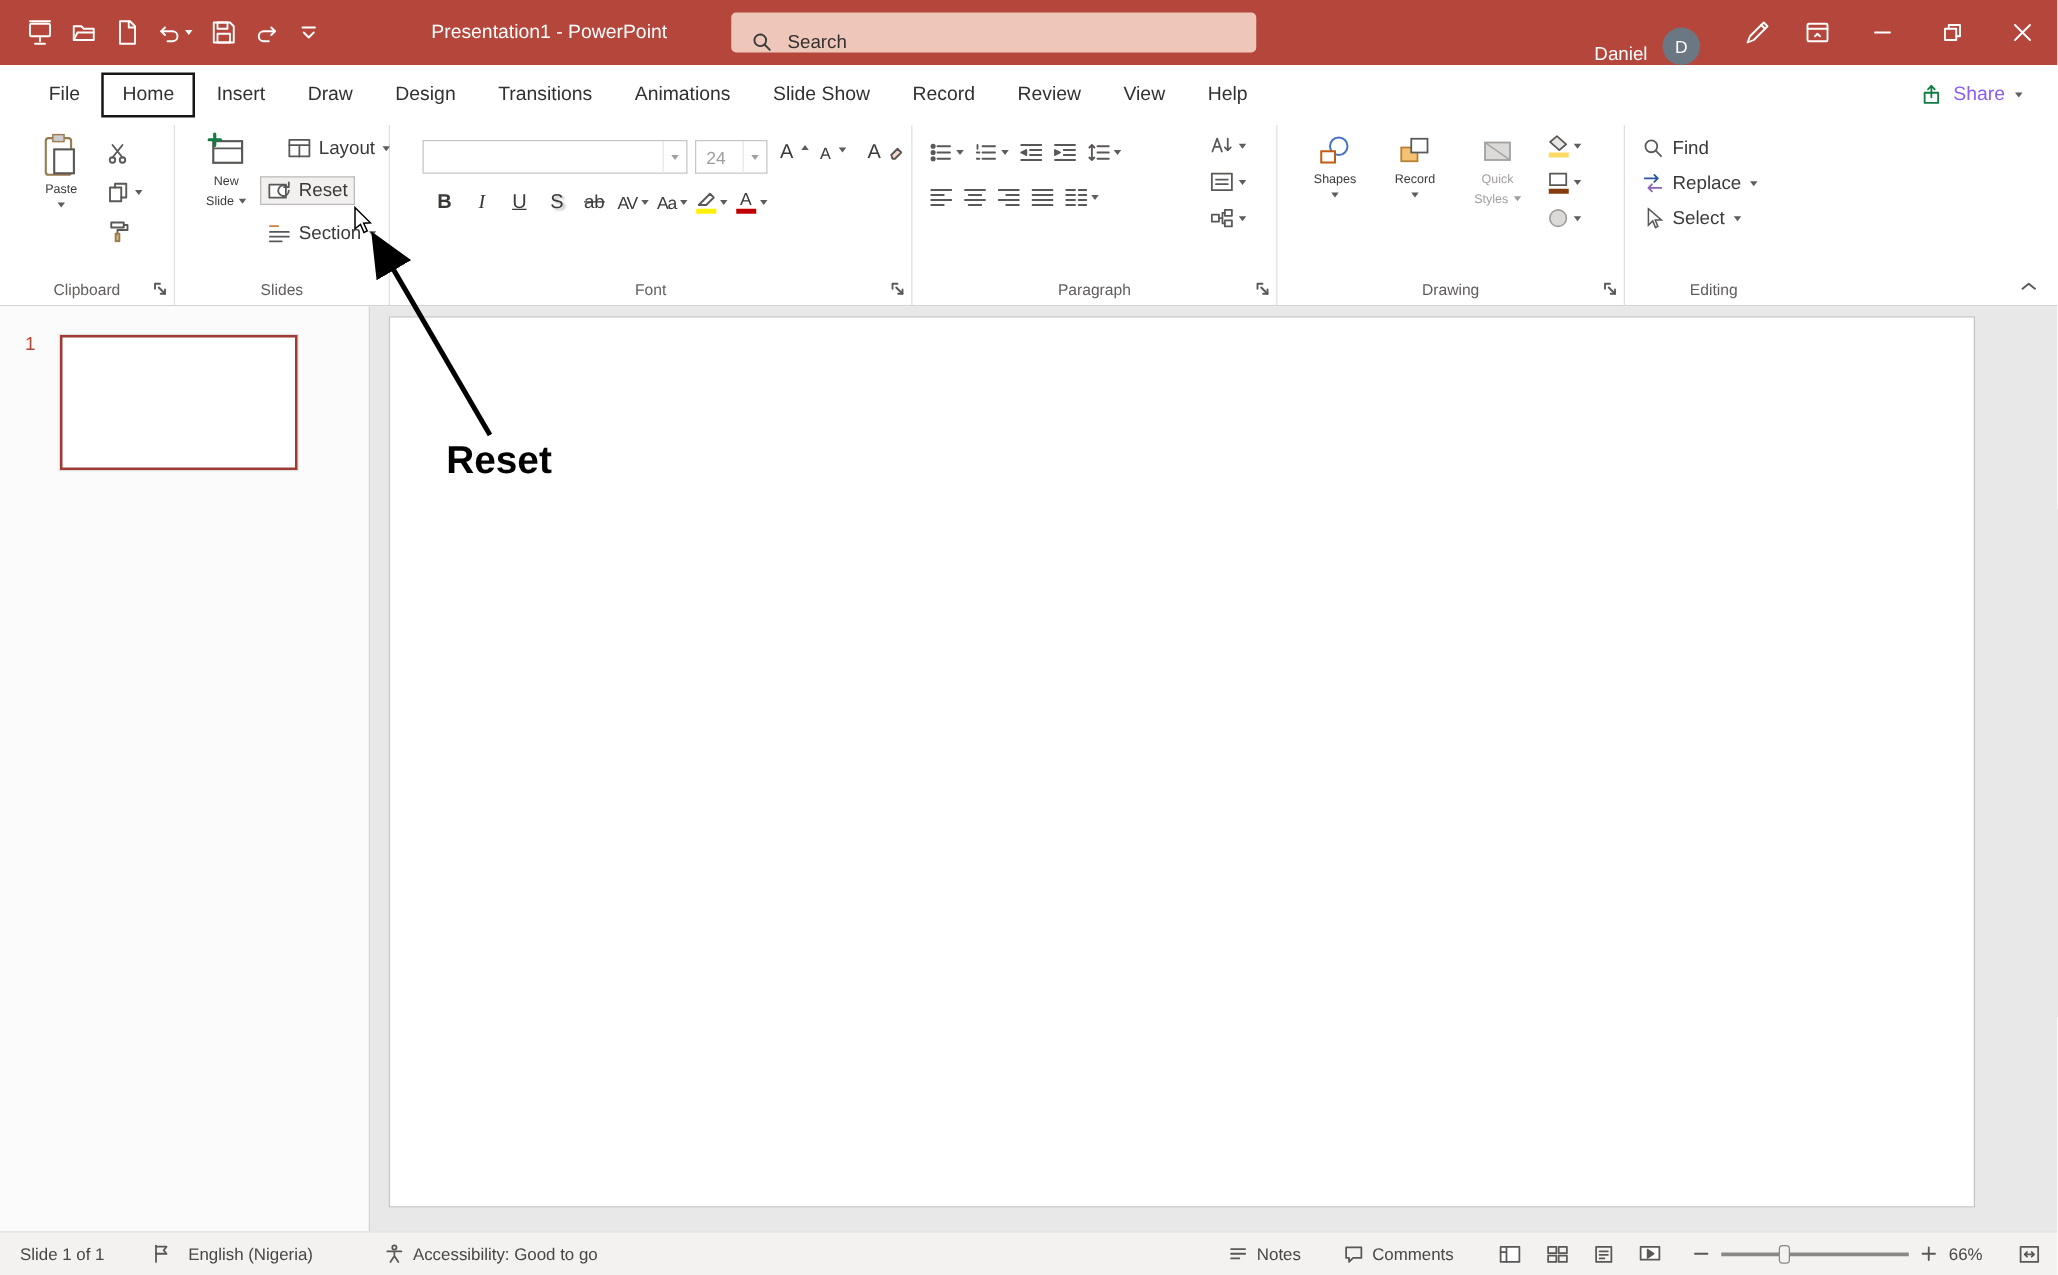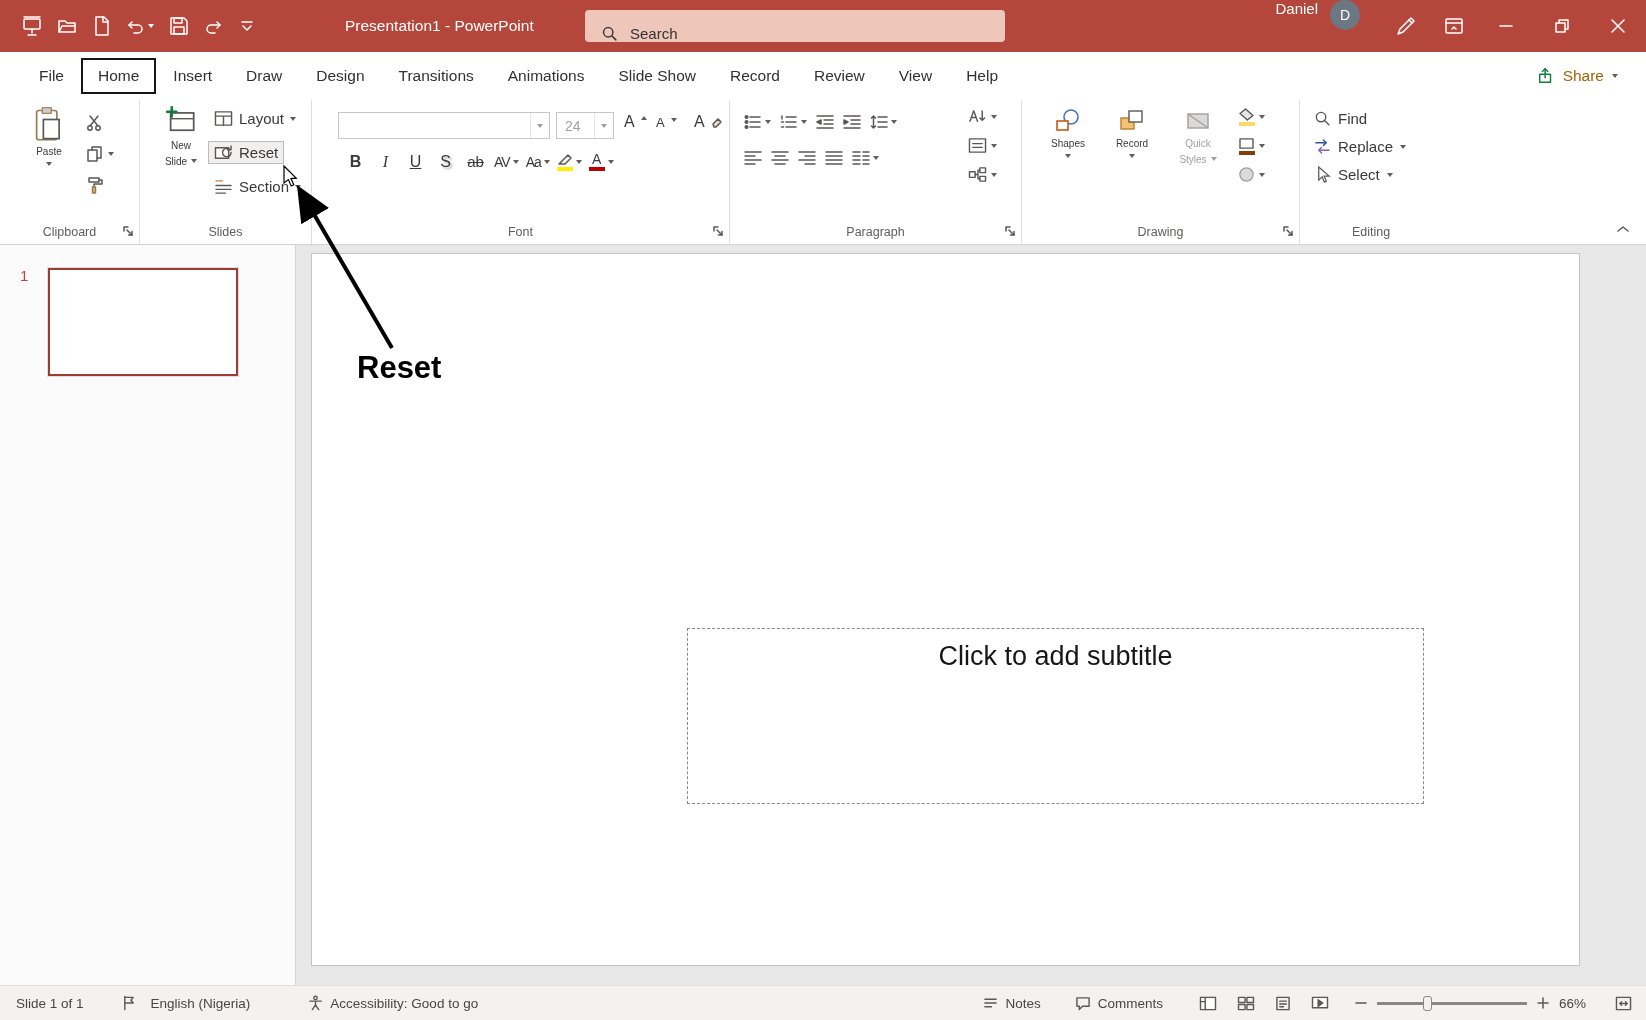--- a/index.html
+++ b/index.html
@@ -11,31 +11,31 @@
 .chev{width:0;height:0;border-left:3.5px solid transparent;border-right:3.5px solid transparent;border-top:4px solid #5f5d5b;display:inline-block;flex:none}
 .chev.white{border-top-color:#fff}
 .chev.gray{border-top-color:#A19F9D}
 
 
 .titlebar{position:absolute;top:0;left:0;width:1646px;height:52px;background:#B5463B;color:#fff}
 .qat{position:absolute;left:22px;top:0;height:52px;display:flex;align-items:center;gap:15px}
 .qat-btn{display:flex;align-items:center;gap:3px}
 .tb-title{position:absolute;left:345px;top:0;height:52px;display:flex;align-items:center;font-size:15.5px}
 .search-box{position:absolute;left:585px;top:10px;width:420px;height:32px;background:#EFC7BA;border-radius:4px;display:flex;align-items:flex-end;gap:12px;padding-left:16px;color:#33302e;font-size:15px}
-.tb-right{position:absolute;right:0;top:0;height:52px;display:flex;align-items:flex-start}
+.tb-right{position:absolute;right:0;top:0;height:52px;display:flex;align-items:flex-end}
 .user-name{font-size:15px;margin-right:12px}
 .avatar{width:30px;height:30px;border-radius:50%;background:#6B7783;display:flex;align-items:center;justify-content:center;font-size:14px;color:#fff;margin-right:22px}
 .tb-iconbtn{width:48px;height:52px;display:flex;align-items:center;justify-content:center}
 .win-btn{width:56px;height:52px;display:flex;align-items:center;justify-content:center}
 
 
 .tabrow{position:absolute;top:52px;left:0;width:1646px;height:48px;background:#fff;display:flex;align-items:center;padding-left:22px;font-size:15.5px;color:#323130}
 .tab{padding:9px 17px;white-space:nowrap}
 .tab.active{border:2px solid #161616;padding:7px 15px}
-.share-btn{position:absolute;right:28px;top:52px;height:48px;display:flex;align-items:center;gap:8px;font-size:15.5px;color:#a16207}
+.share-btn{position:absolute;right:28px;top:52px;height:48px;display:flex;align-items:center;gap:8px;font-size:15.5px;color:#8b5cf6}
 
 
 .ribbon{position:absolute;top:100px;left:0;width:1646px;height:145px;background:#fff;border-bottom:1px solid #D4D2D0}
 .rgroup{position:absolute;top:0;height:144px;border-right:1px solid #E1DFDD}
 .glabel{position:absolute;bottom:5px;left:0;width:100%;text-align:center;font-size:12.5px;color:#605E5C}
 .launcher{position:absolute;bottom:7px;right:5px}
 .bigbtn{position:absolute;display:flex;flex-direction:column;align-items:center;gap:4px;font-size:10px;color:#3b3a39;text-align:center;line-height:1.15}
 .rowbtn{position:absolute;display:flex;align-items:center;gap:6px;font-size:15px;color:#3b3a39;white-space:nowrap}
 .smallstack{position:absolute;display:flex;flex-direction:column;gap:13px}
 .smallstack>div{display:flex;align-items:center;gap:4px}
@@ -261,21 +261,21 @@
           <rect x="4" y="6" width="20" height="15" fill="#fff" stroke="#5a5856" stroke-width="1.5"></rect>
           <path d="M4 11h20" stroke="#5a5856" stroke-width="1.2"></path>
           <path d="M5 1v8M1 5h8" stroke="#107C41" stroke-width="2.2" stroke-linecap="round"></path>
         </svg>
       <span>New</span>
       <span style="display:flex;align-items:center;gap:4px">
           <span>Slide</span>
           <span class="chev"></span>
         </span>
     </div>
-    <div class="rowbtn" style="left:74px;top:10px">
+    <div class="rowbtn" style="left:90px;top:10px">
       <svg class="ic" width="19" height="17" viewBox="0 0 20 18">
           <rect x="1.5" y="2" width="17" height="14" fill="#fff"></rect>
           <path d="M1.5 6.5h17M10 6.5V16"></path>
         </svg>
       <span>Layout</span>
       <span class="chev"></span>
     </div>
     <div class="rowbtn reset-hover" style="left:74px;top:44px">
       <svg class="ic" width="19" height="17" viewBox="0 0 20 18">
           <rect x="1.5" y="4" width="14" height="11" fill="#fff"></rect>
@@ -573,23 +573,20 @@
   </span>
 </div>
 
 <div class="thumbpanel">
   <span class="thumb-num">1</span>
   <div class="thumb"></div>
 </div>
 
 <div class="canvas">
   <div class="slide">
-    <div class="ph ph-subtitle">
-      <span>Click to add subtitle</span>
-    </div>
   </div>
 </div>
 
 <svg class="overlay" width="1646" height="1020" viewBox="0 0 1646 1020">
   <defs>
     <marker id="ah" markerWidth="9" markerHeight="8" refX="7" refY="4" orient="auto">
       <path d="M0,0 L9,4 L0,8 Z" fill="#000"></path>
     </marker>
   </defs>
   <line x1="392" y1="348" x2="301" y2="192" stroke="#000" stroke-width="4" marker-end="url(#ah)"></line>

